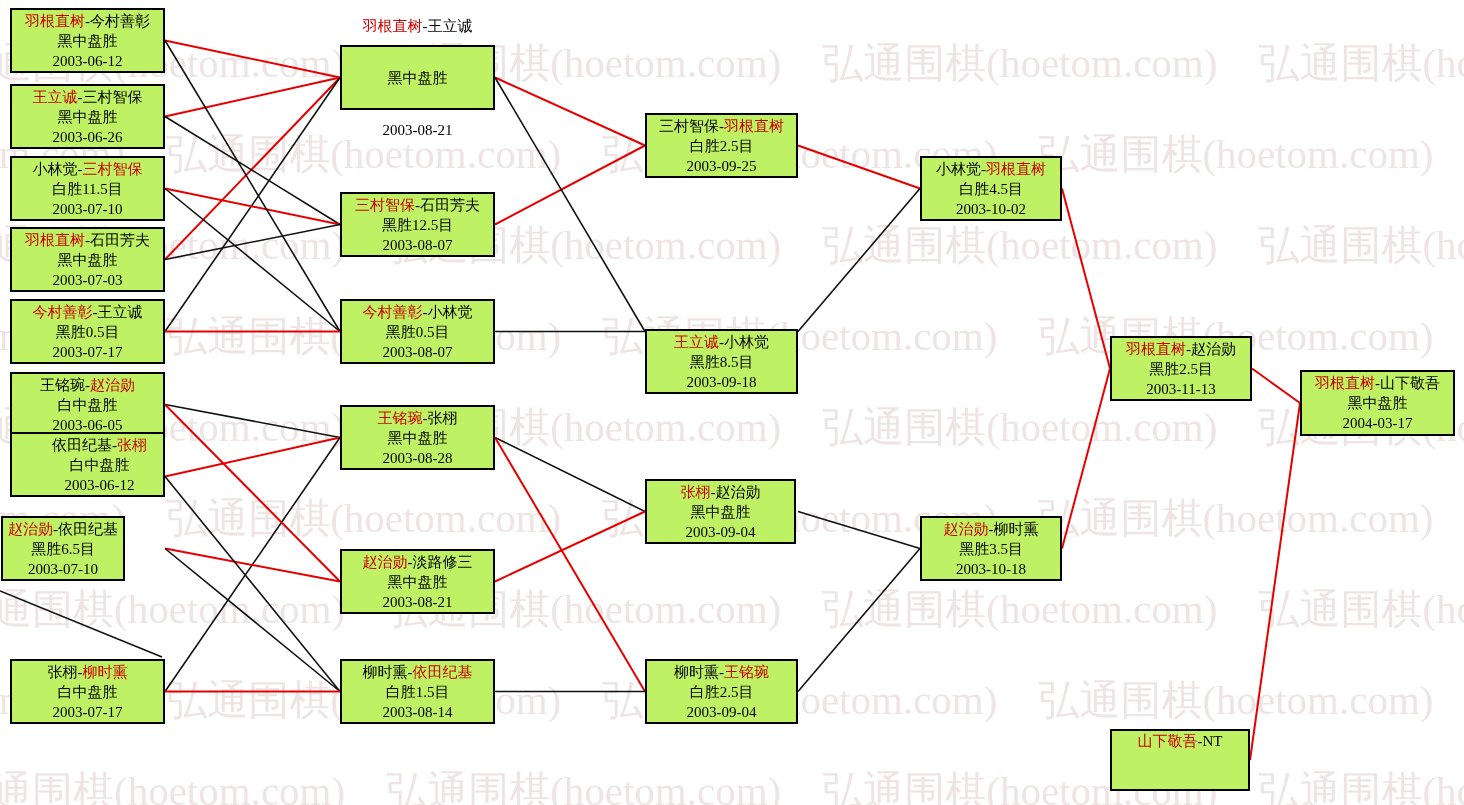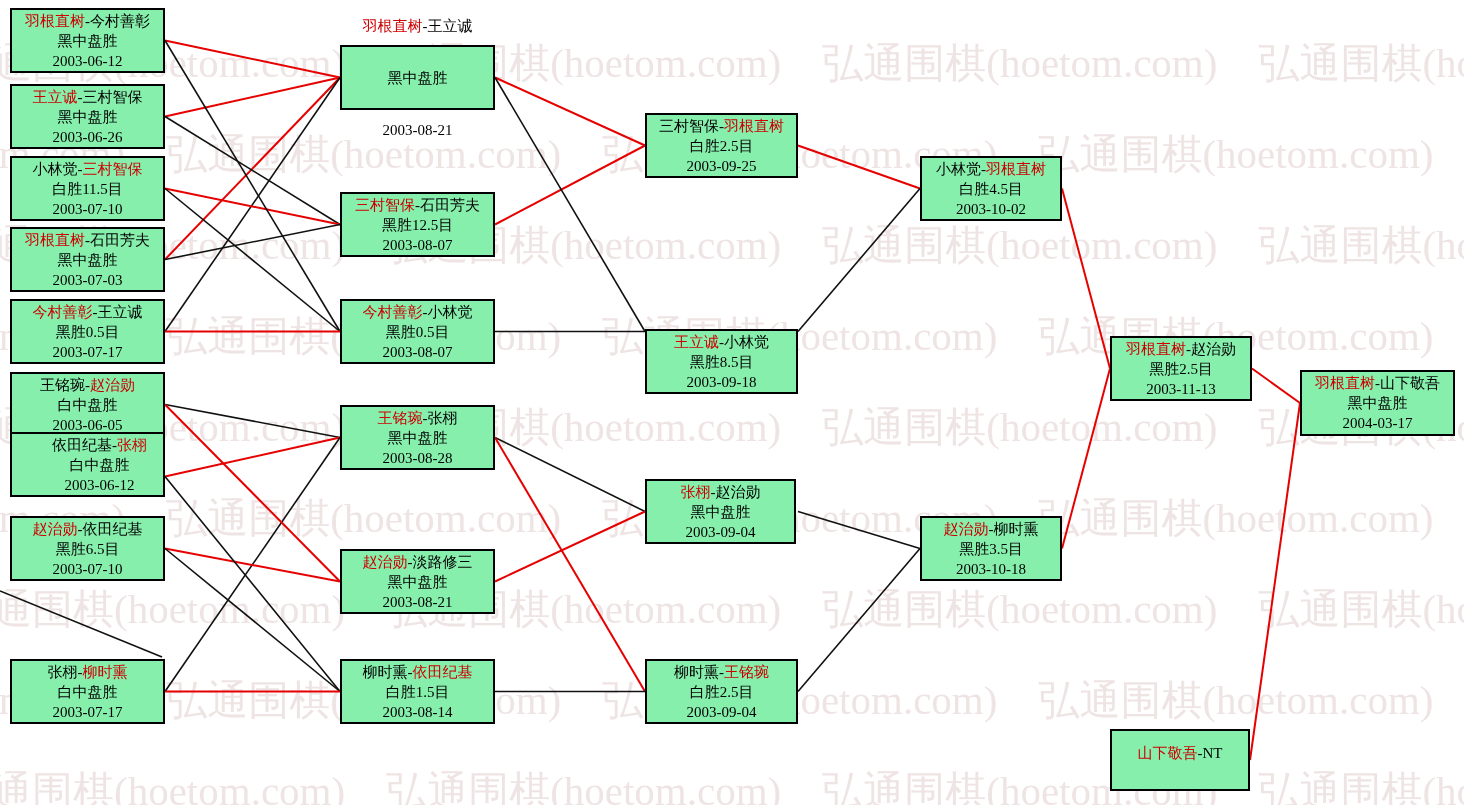--- a/index.html
+++ b/index.html
@@ -6,25 +6,25 @@
   #stage{
     position:relative;width:1464px;height:805px;background:#ffffff;overflow:hidden;
     font-family:"Liberation Serif","DejaVu Serif",serif;
   }
   .watermark{
     position:absolute;white-space:nowrap;font-size:41px;color:#efe4e4;
     font-family:"Liberation Serif","DejaVu Serif",serif;user-select:none;
   }
   #lines{position:absolute;left:0;top:0;width:1464px;height:805px;}
   .match{
-    position:absolute;box-sizing:border-box;background:#86efac;border:2px solid #000000;
+    position:absolute;box-sizing:border-box;background:#bef264;border:2px solid #000000;
     display:flex;flex-direction:column;align-items:center;justify-content:center;
     font-size:15px;line-height:20px;text-align:center;color:#000;cursor:pointer;
   }
-  .match.top-align{justify-content:flex-start;padding-top:12px;}
+  .match.top-align{justify-content:flex-start;padding-top:0;}
   .match .row{white-space:nowrap;}
   .match .win{color:#cc0000;}
 </style>
 </head>
 <body>
 
 <div id="stage">
   <div id="watermarks">
       <div class="watermark" style="top: 36px; left: -50px; color: rgb(239, 228, 228);">弘通围棋(hoetom.com)　弘通围棋(hoetom.com)　弘通围棋(hoetom.com)　弘通围棋(hoetom.com)　</div>
       <div class="watermark" style="top: 127px; left: -270px; color: rgb(239, 228, 228);">弘通围棋(hoetom.com)　弘通围棋(hoetom.com)　弘通围棋(hoetom.com)　弘通围棋(hoetom.com)　</div>
@@ -102,21 +102,21 @@
       <div class="match" style="left: 10px; top: 372px; width: 155px; height: 65px;">
         <div class="row"><span class="">王铭琬</span><span>-</span><span class="win">赵治勋</span></div>
         <div class="row">白中盘胜</div>
         <div class="row">2003-06-05</div>
       </div>
       <div class="match" style="left: 10px; top: 432px; width: 155px; height: 65px; padding-left: 24px;">
         <div class="row"><span class="">依田纪基</span><span>-</span><span class="win">张栩</span></div>
         <div class="row">白中盘胜</div>
         <div class="row">2003-06-12</div>
       </div>
-      <div class="match" style="left: 10px; top: 516px; width: 155px; height: 65px;">
+      <div class="match" style="left: 1px; top: 516px; width: 124px; height: 65px;">
         <div class="row"><span class="win">赵治勋</span><span>-</span><span class="">依田纪基</span></div>
         <div class="row">黑胜6.5目</div>
         <div class="row">2003-07-10</div>
       </div>
       <div class="match" style="left: 10px; top: 659px; width: 155px; height: 65px;">
         <div class="row"><span class="">张栩</span><span>-</span><span class="win">柳时熏</span></div>
         <div class="row">白中盘胜</div>
         <div class="row">2003-07-17</div>
       </div>
       <div class="match" style="left: 340px; top: 45px; width: 155px; height: 65px; gap: 32px;">

